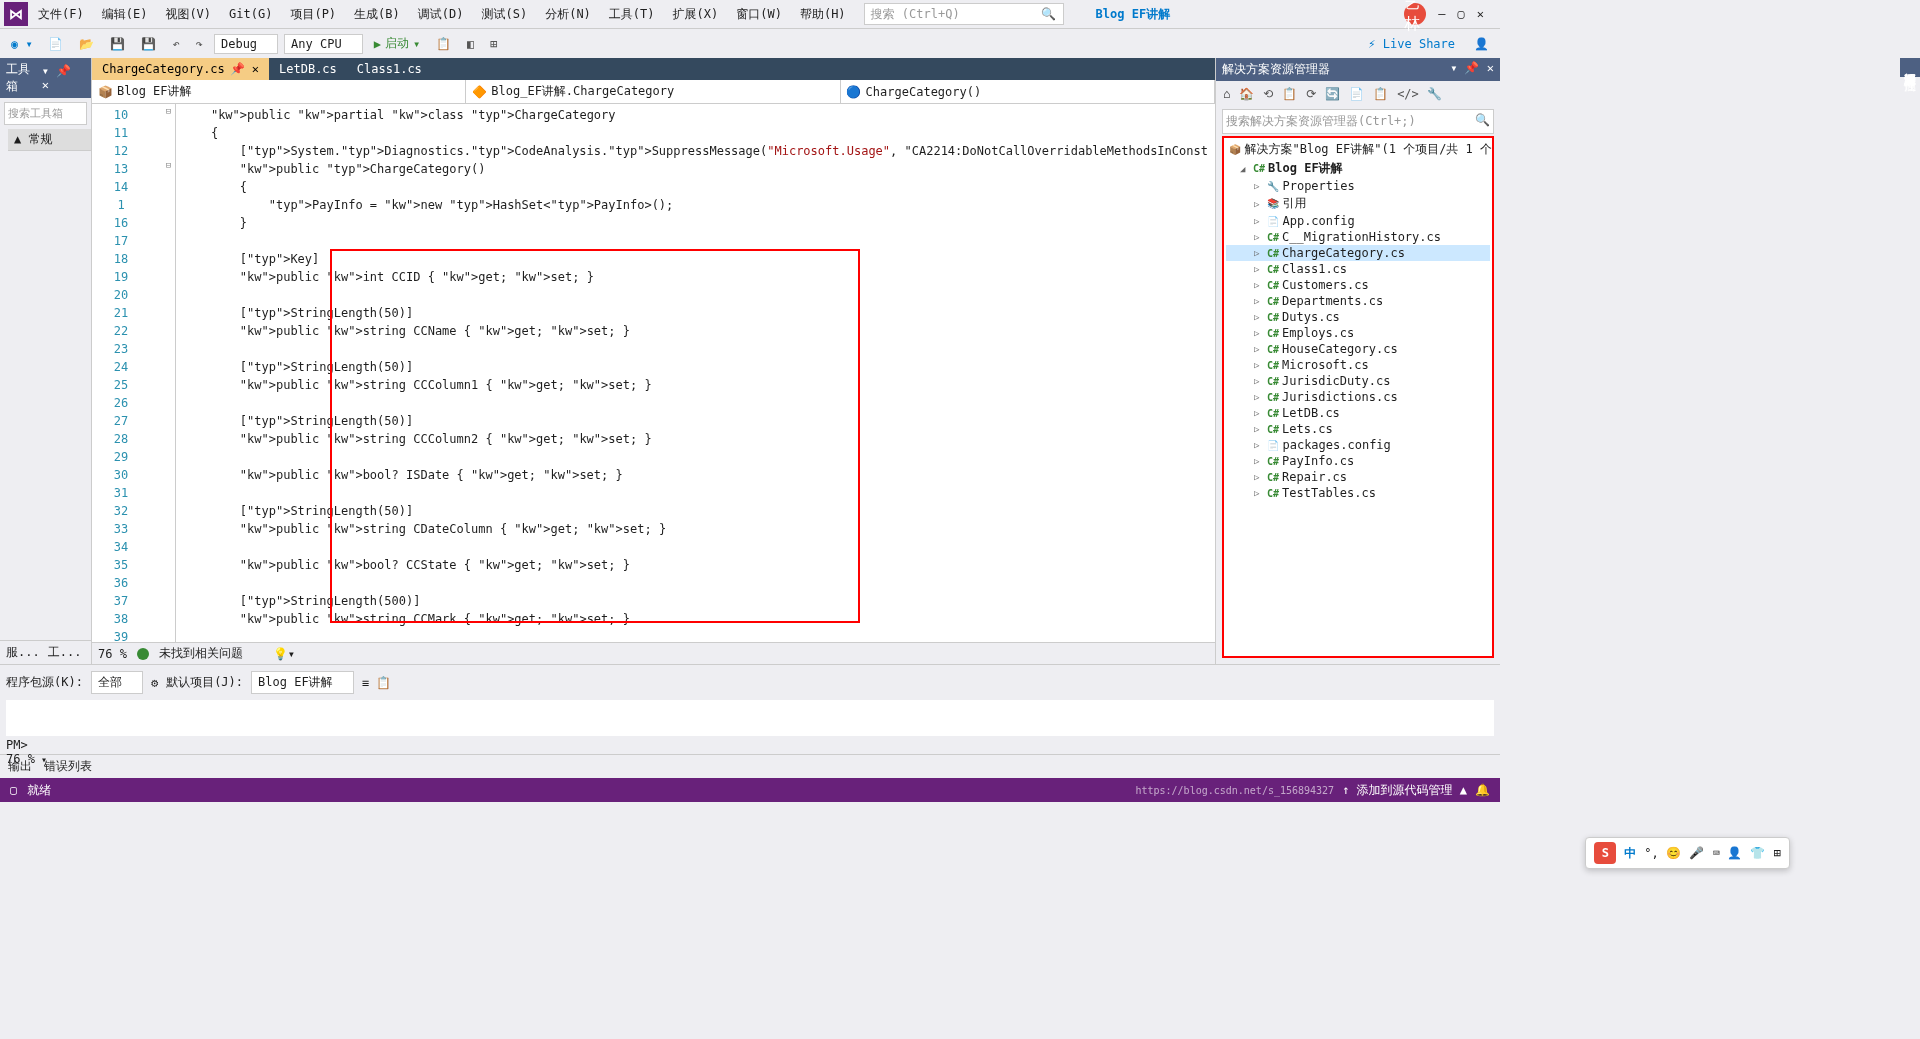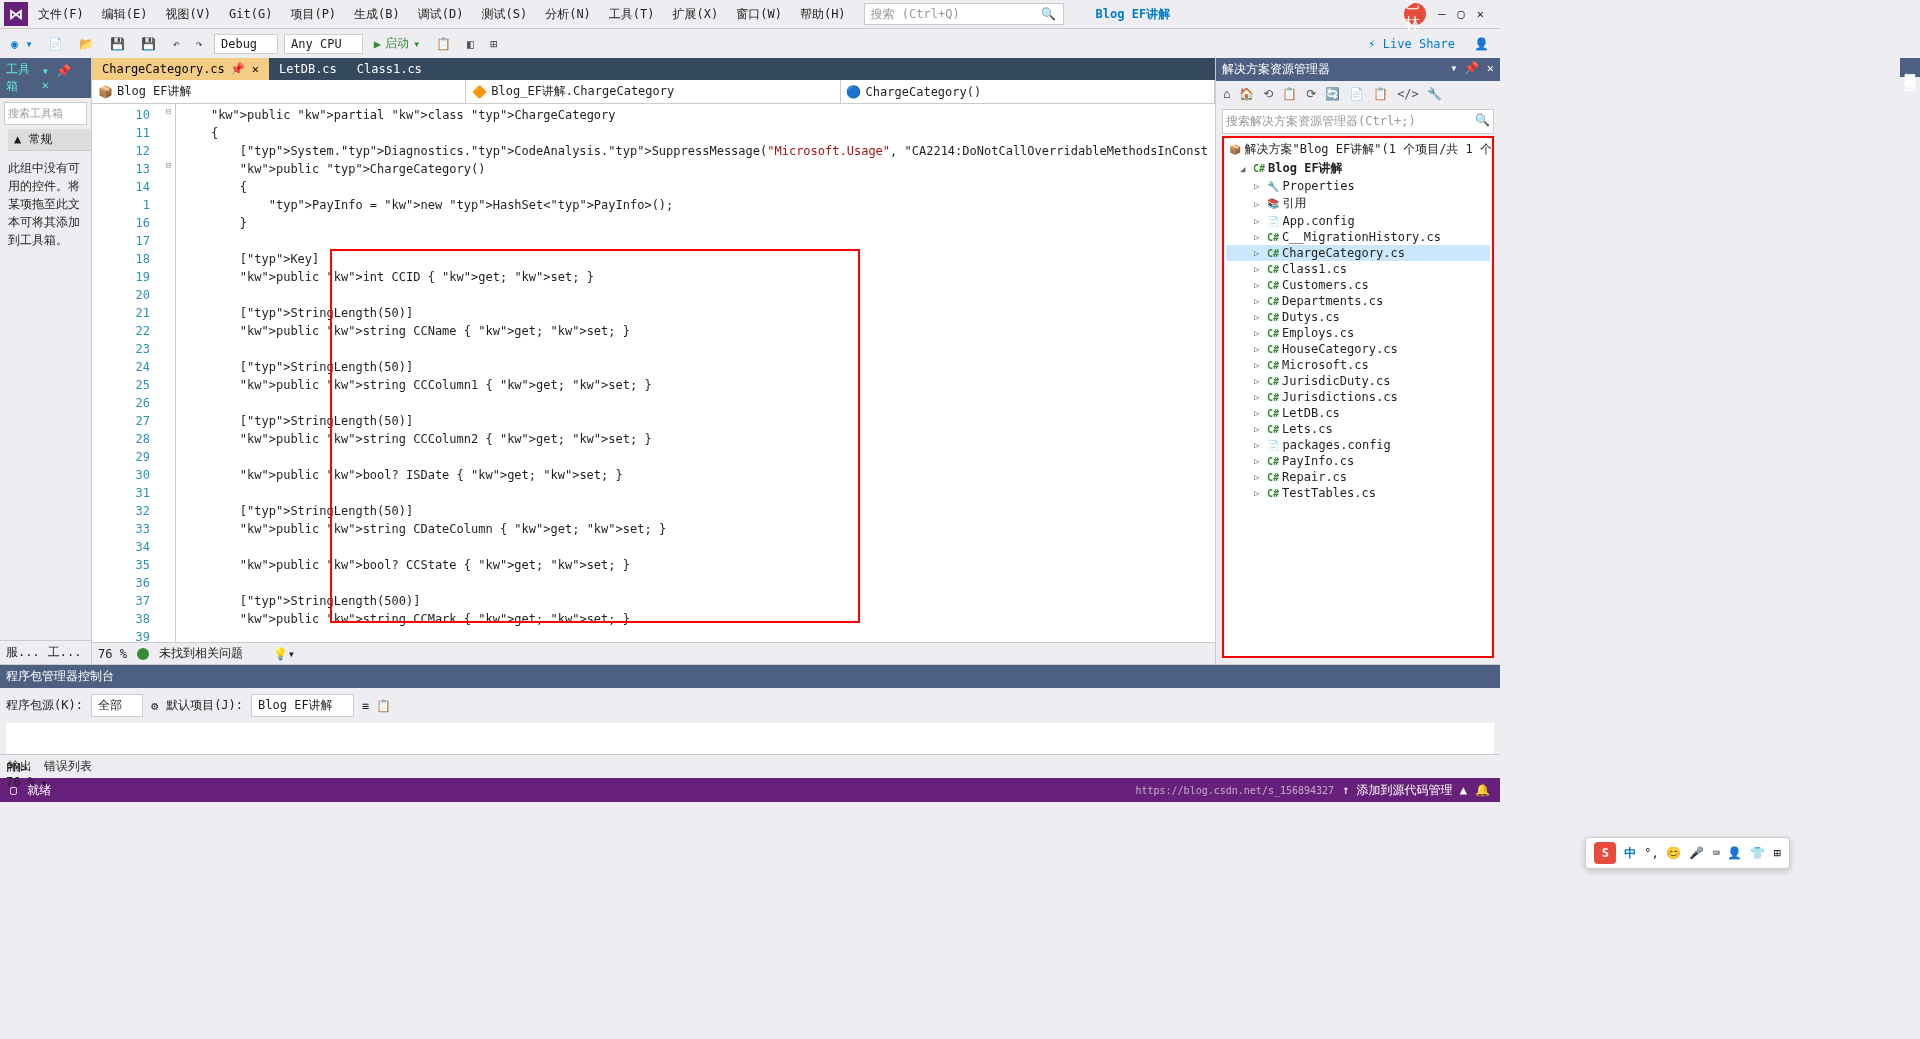--- a/index.html
+++ b/index.html
@@ -12,33 +12,33 @@
 .bloglabel { margin-left:20px; color:#007acc; font-weight:bold; padding:4px 10px; }
 .winbtns { margin-left:auto; display:flex; gap:12px; padding-right:12px; align-items:center; }
 .avatar { width:22px; height:22px; border-radius:50%; background:#e74c3c; color:#fff; display:flex; align-items:center; justify-content:center; font-size:16px; }
 .toolbar { height:30px; background:#eeeef2; display:flex; align-items:center; padding:0 6px; gap:6px; border-top:1px solid #ccc; }
 .tbtn { padding:3px 5px; cursor:pointer; color:#555; }
 .tdrop { border:1px solid #ccc; background:#fff; padding:2px 20px 2px 6px; position:relative; }
 .startbtn { color:#388a34; display:flex; align-items:center; gap:4px; }
 .liveshare { margin-left:auto; color:#007acc; padding:4px 8px; }
 .main { display:flex; height:606px; }
 .toolbox { width:92px; background:#eeeef2; border-right:1px solid #ccc; display:flex; flex-direction:column; }
-.toolbox-hdr { background:#4d6082; color:#5eead4; padding:3px 6px; display:flex; align-items:center; justify-content:space-between; }
+.toolbox-hdr { background:#4d6082; color:#ffffff; padding:3px 6px; display:flex; align-items:center; justify-content:space-between; }
 .toolbox-search { margin:4px; border:1px solid #ccc; background:#fff; padding:3px; color:#999; font-size:11px; }
 .toolbox-section { background:#ddd; padding:2px 6px; border-bottom:1px solid #ccc;margin-left:8px; }
 .toolbox-msg { padding:8px; color:#1e1e1e; text-align:left; line-height:1.5; }
 .servbar { background:#eeeef2; padding:3px 6px; display:flex; gap:8px; border-top:1px solid #ccc; }
 .centerarea { flex:1; display:flex; flex-direction:column; background:#fff; }
 .tabs { height:22px; background:#34495e; display:flex; }
 .tab { padding:3px 10px; color:#fff; cursor:pointer; display:flex; align-items:center; gap:6px; }
 .tab.active { background:#f5cc84; color:#000; }
 .navbar { height:24px; display:flex; border-bottom:1px solid #ccc; }
 .navdrop { flex:1; border-right:1px solid #ccc; padding:3px 6px; display:flex; align-items:center; gap:4px; }
 .editor { flex:1; display:flex; overflow:hidden; position:relative; }
-.gutter { width:70px; background:#fff; text-align:right; padding-right:12px; color:#2b91af; font-family:Consolas,monospace; line-height:18px; padding-top:2px; }
+.gutter { width:70px; background:#fff; text-align:center; padding-right:12px; color:#2b91af; font-family:Consolas,monospace; line-height:18px; padding-top:2px; }
 .gutter div { height:18px; }
 .fold { width:14px; border-right:1px solid #ccc; padding-top:2px; }
 .fold div { height:18px; font-size:9px; color:#888; text-align:center; }
 .code { flex:1; font-family:Consolas,monospace; line-height:18px; padding-top:2px; padding-left:6px; white-space:pre; position:relative; }
 .code .line { height:18px; }
 .str { color:#a31515; }
 .redbox { position:absolute; border:2px solid red; left:238px; top:145px; width:530px; height:374px; pointer-events:none; }
 .codebot { height:22px; border-top:1px solid #ccc; display:flex; align-items:center; padding:0 6px; gap:10px; background:#eeeef2; }
 .greendot { width:12px; height:12px; border-radius:50%; background:#388a34; }
 .solexp { width:285px; background:#eeeef2; border-left:1px solid #ccc; display:flex; flex-direction:column; }
@@ -115,21 +115,20 @@
 
 <div class="main">
 
   <div class="toolbox">
     <div class="toolbox-hdr">
         <span>工具箱</span>
         <span><span>▾ 📌 ✕</span></span>
       </div>
     <div class="toolbox-search">搜索工具箱</div>
     <div class="toolbox-section">▲ 常规</div>
-    <div class="toolbox-msg">此组中没有可用的控件。将某项拖至此文本可将其添加到工具箱。</div>
     <div style="flex:1"></div>
     <div class="servbar">
       <span>服...</span>
       <span>工...</span>
     </div>
   </div>
 
   <div class="centerarea">
     <div class="tabs">
       <div class="tab active">
@@ -327,21 +326,20 @@
           <span class="csicon">C#</span>
           <span>TestTables.cs</span>
         </div>
       </div>
   </div>
 </div>
 
 <div class="rsidebar"><span>解决方案资源管理器</span> <span>属性</span></div>
 
 <div class="pkgmgr">
-  <div class="pkghdr">程序包管理器控制台</div>
   <div class="pkgrow">
     <span>程序包源(K):</span>
     <div class="sel">全部</div>
     <span>⚙</span>
     <span>默认项目(J):</span>
     <div class="sel">Blog EF讲解</div>
     <span>≡</span>
     <span>📋</span>
   </div>
   <div class="pkgbody"></div>

